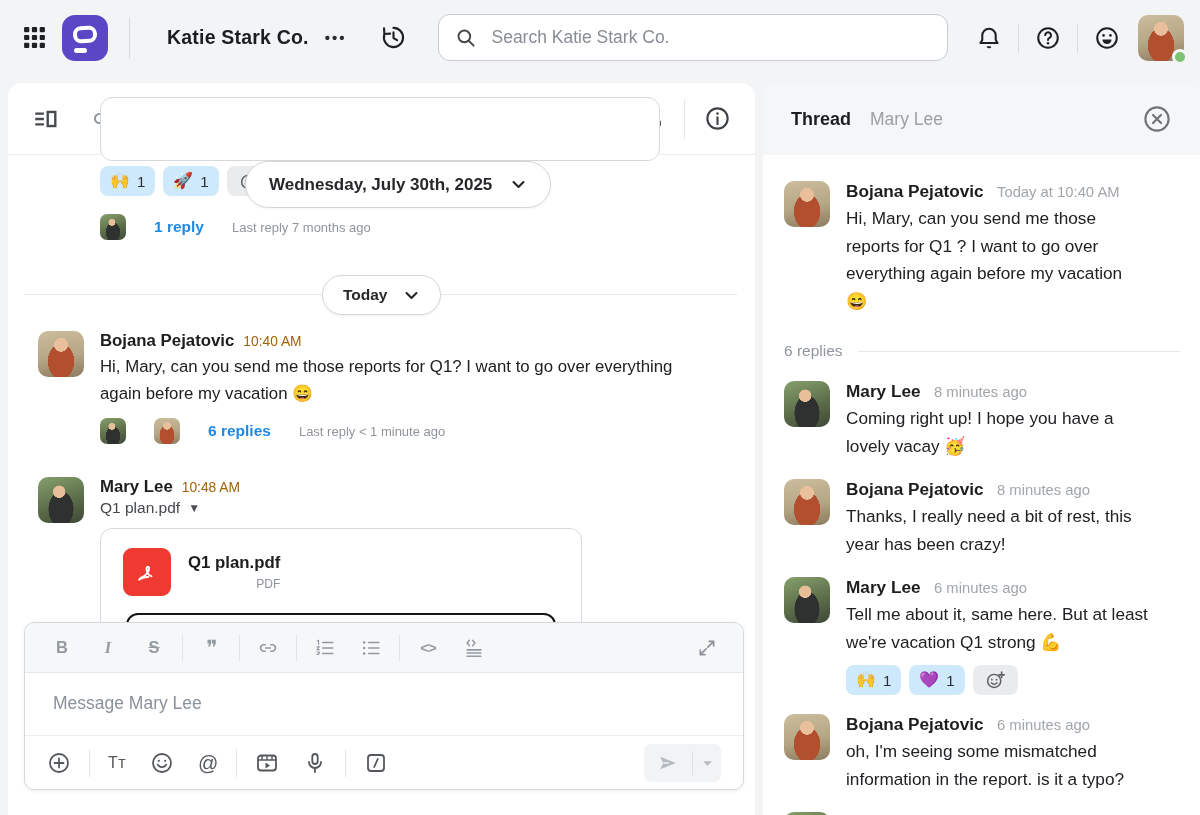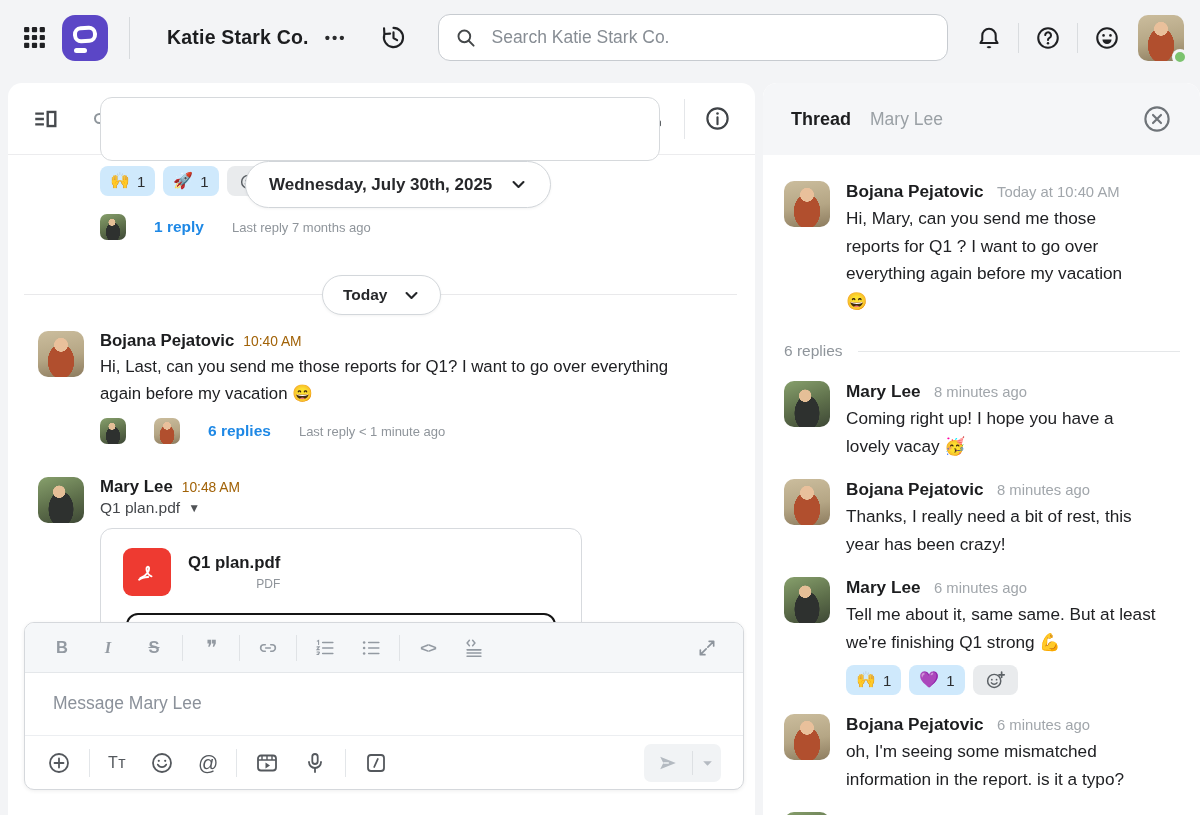--- a/index.html
+++ b/index.html
@@ -276,21 +276,21 @@
         </div>
       </div>
 
       <div class="msg msg-1">
         <div class="avatar av-b"></div>
         <div>
           <div class="msg-head">
             <span class="m-author">Bojana Pejatovic</span>
             <span class="m-time">10:40 AM</span>
           </div>
-          <div class="m-text">Hi, Last, can you send me those reports for Q1? I want to go over everything again before my vacation 😄</div>
+          <div class="m-text">Hi, Mary, can you send me those reports for Q1? I want to go over everything again before my vacation 😄</div>
           <div class="reply-bar">
             <span class="mini-av av-m"></span>
             <span class="mini-av av-b"></span>
             <span class="reply-link">6 replies</span>
             <span class="reply-meta">Last reply &lt; 1 minute ago</span>
           </div>
         </div>
       </div>
 
       <div class="msg msg-2">
@@ -465,21 +465,21 @@
         </div>
       </div>
 
       <div class="t-msg">
         <div class="t-av av-m"></div>
         <div>
           <div>
             <span class="t-author">Mary Lee</span>
             <span class="t-time">6 minutes ago</span>
           </div>
-          <div class="t-text">Tell me about it, same same. But at least we're finishing Q1 strong 💪</div>
+          <div class="t-text">Tell me about it, same here. But at least we're vacation Q1 strong 💪</div>
           <div class="chip-row t-reacts">
             <span class="chip blue">
               <span class="em">🙌</span>
               <span class="ct">1</span>
             </span>
             <span class="chip blue">
               <span class="em">💜</span>
               <span class="ct">1</span>
             </span>
             <span class="chip gray">

